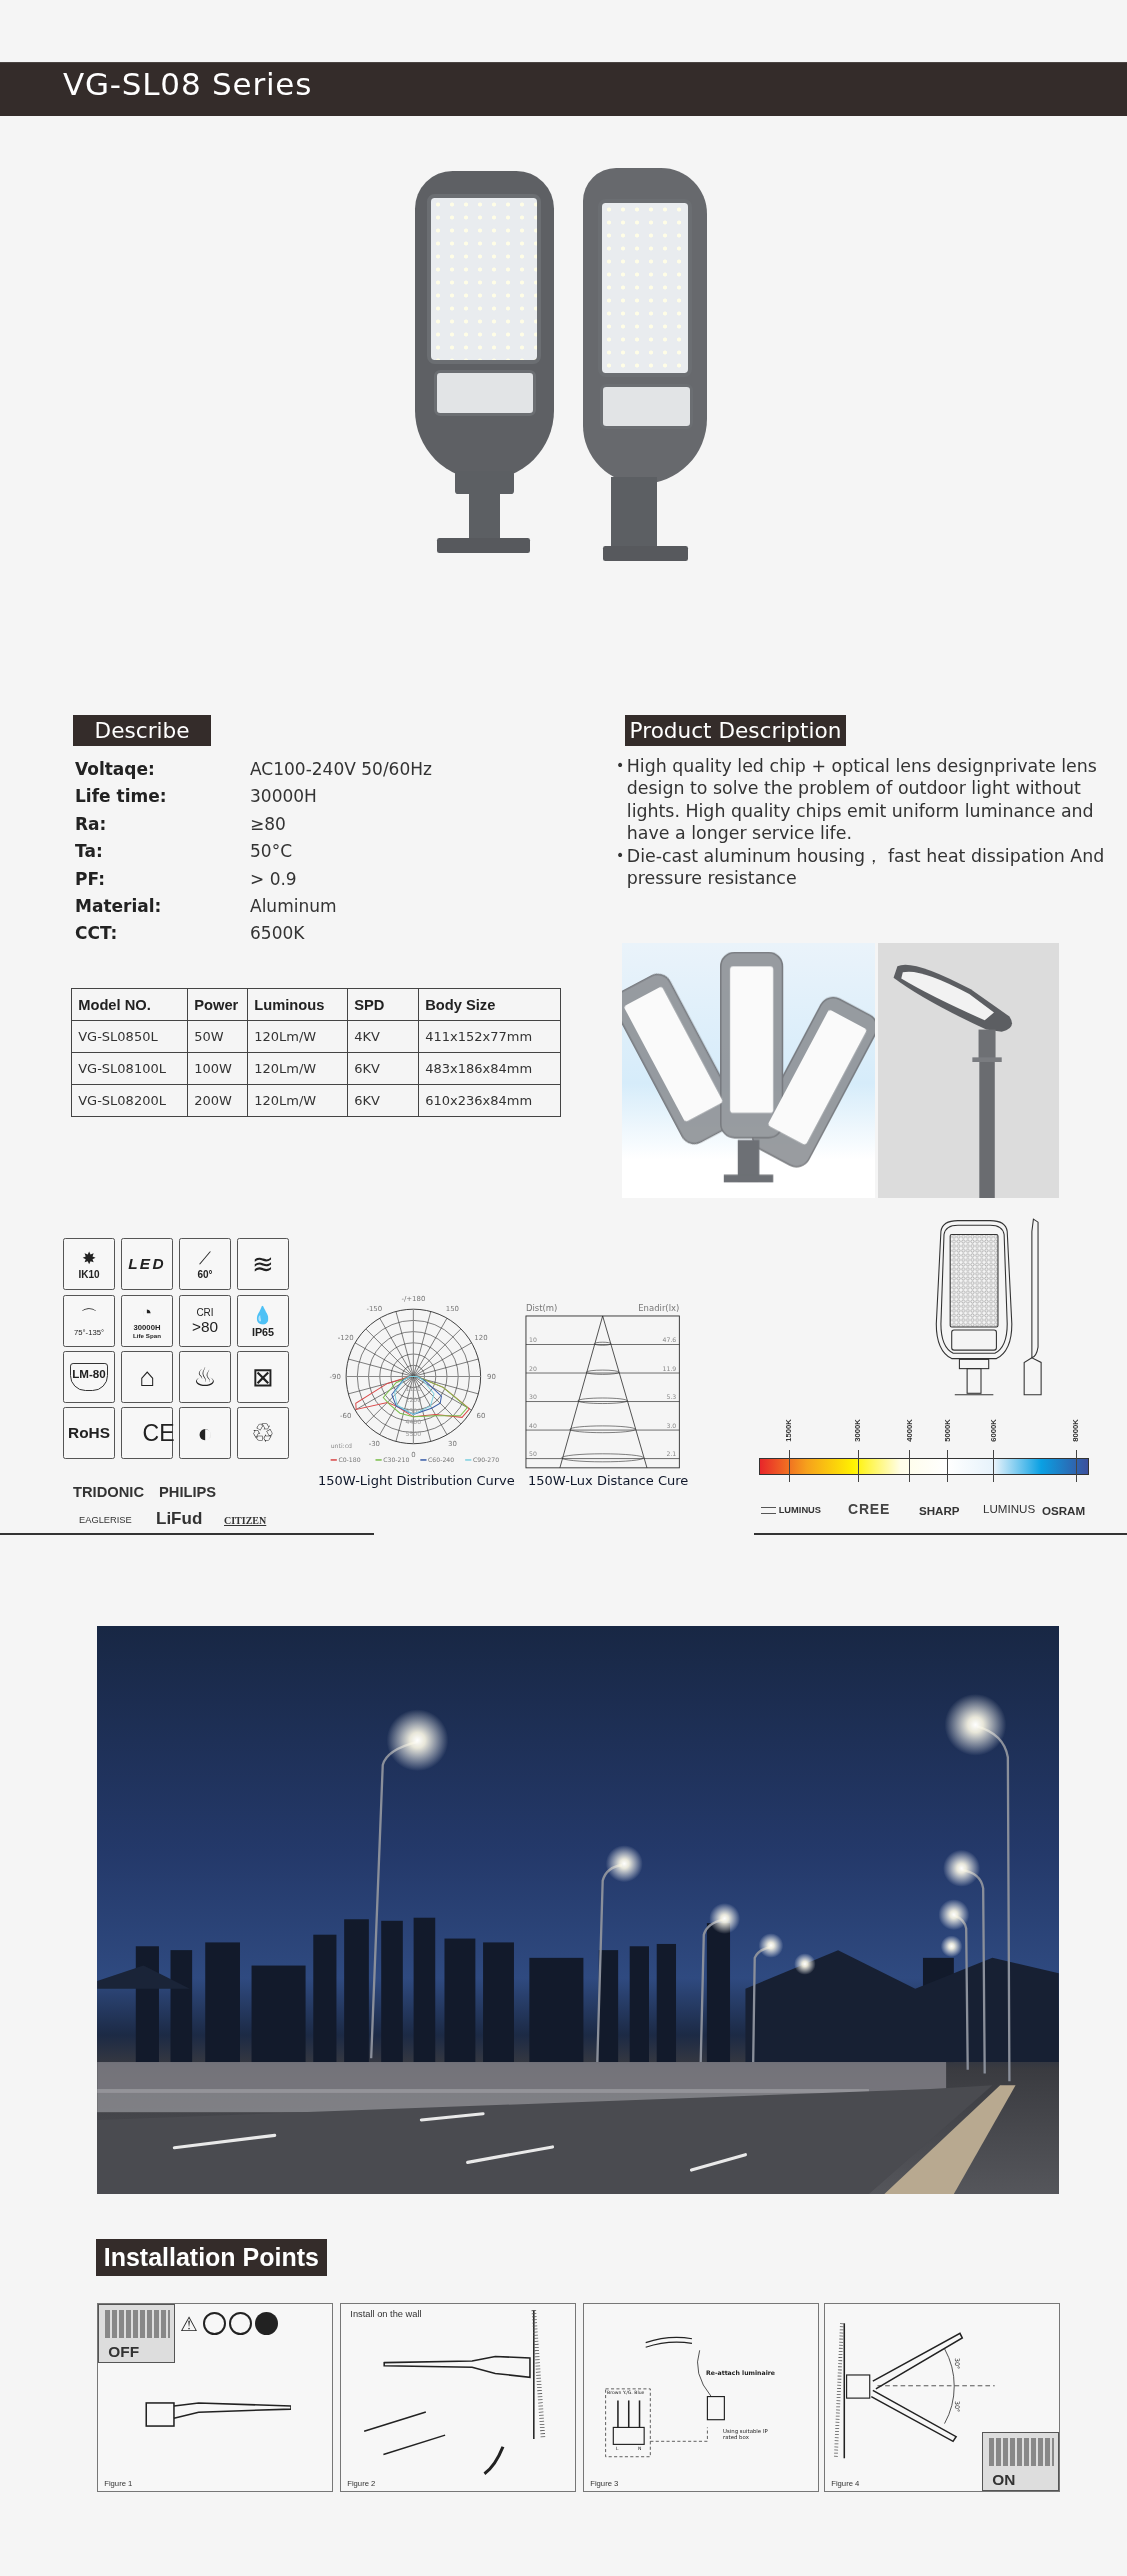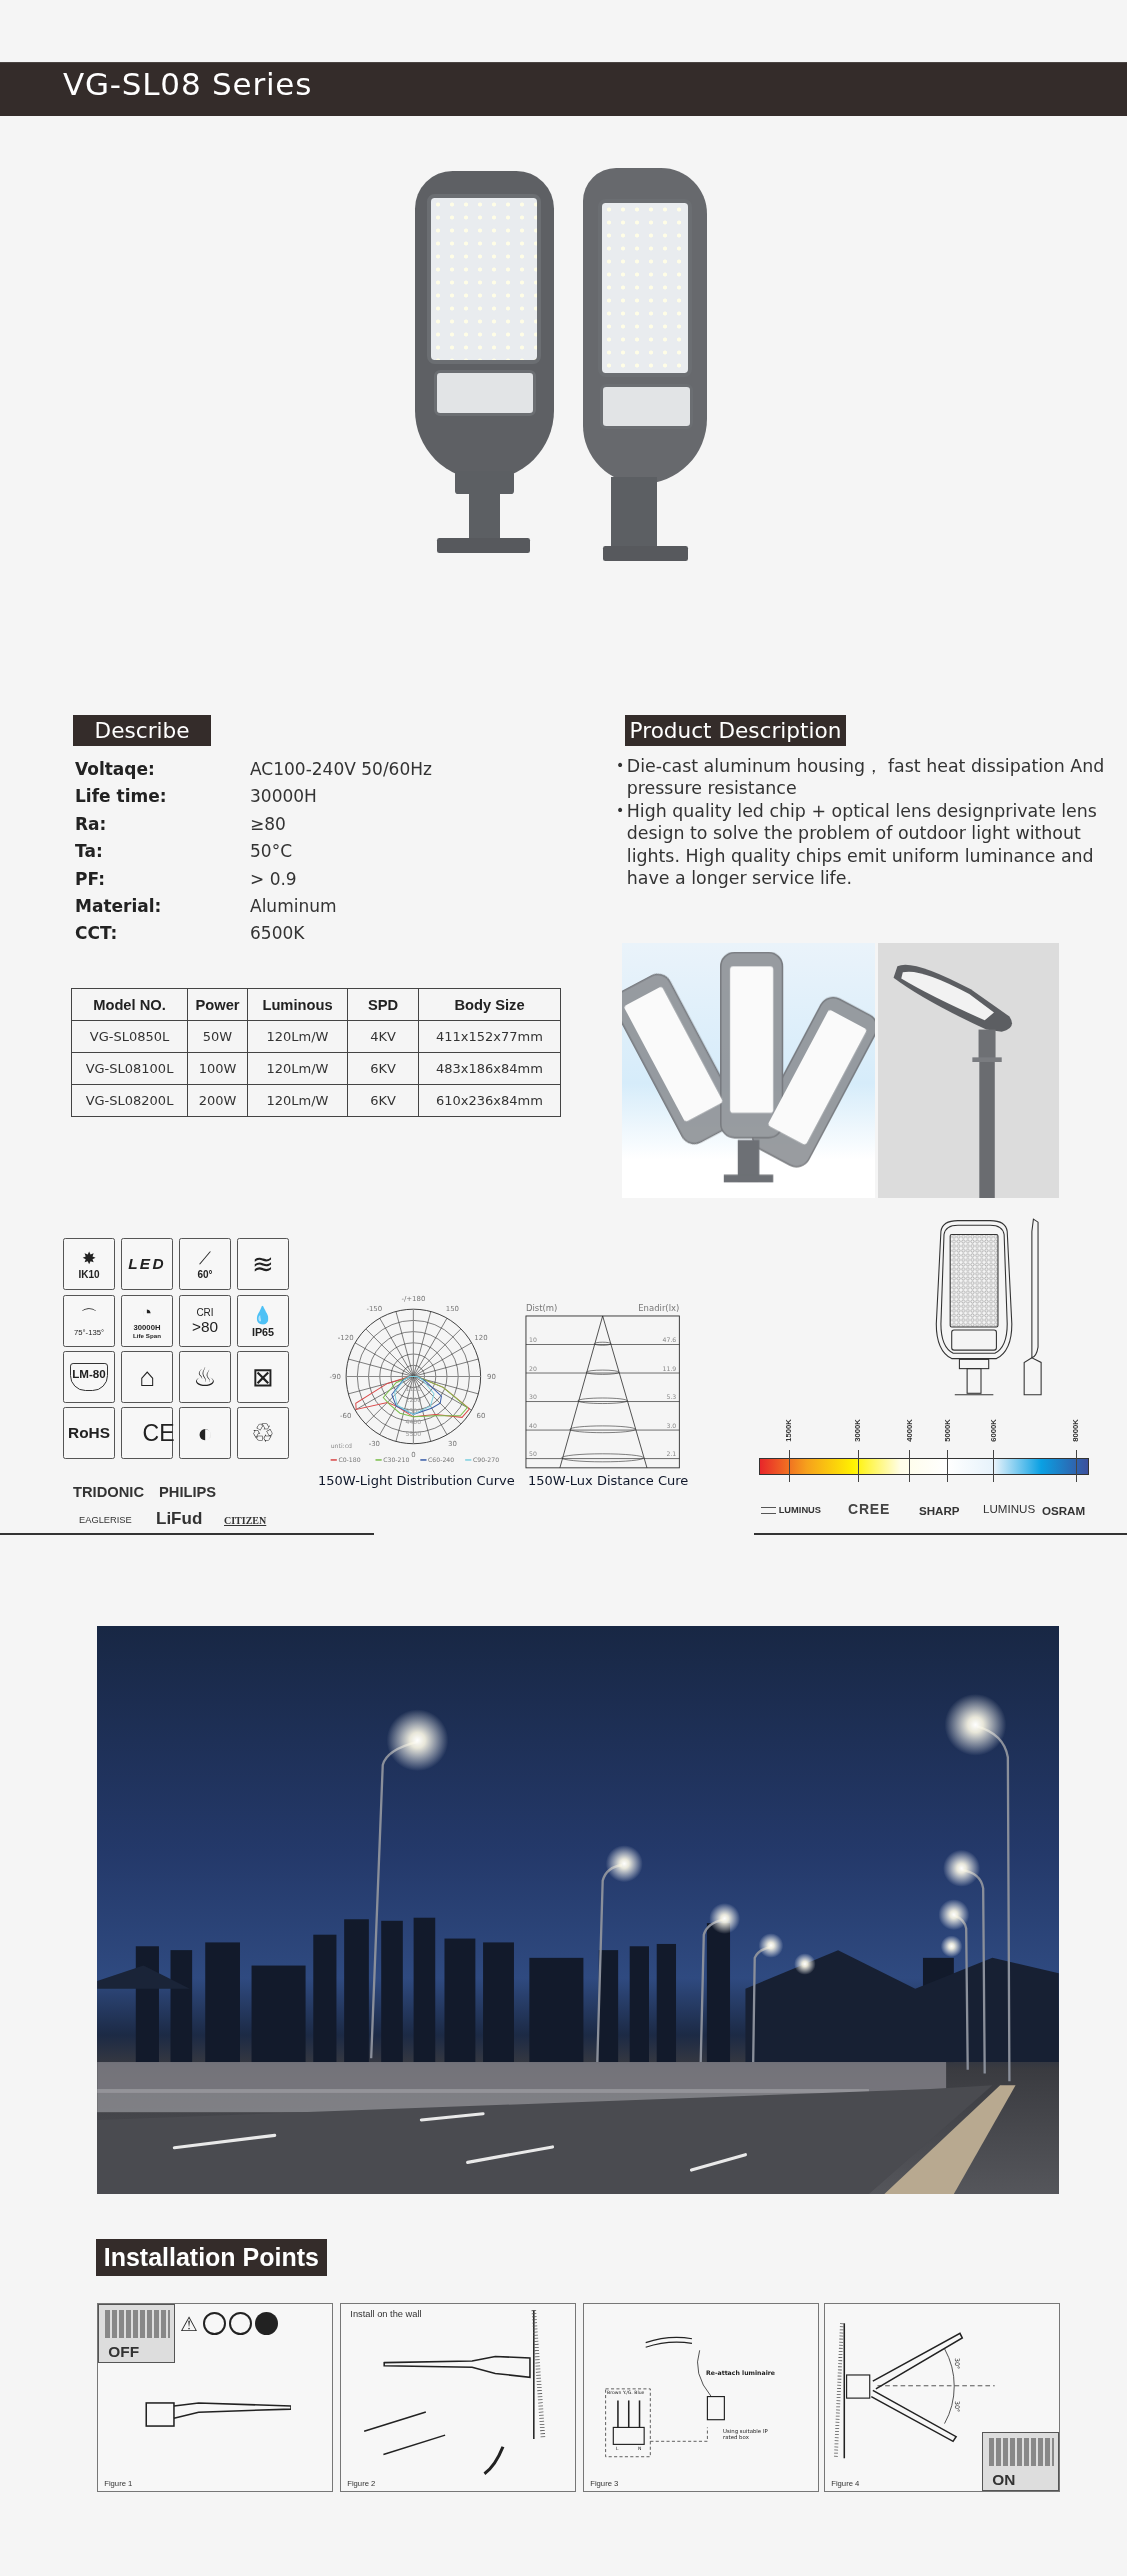--- a/index.html
+++ b/index.html
@@ -31,21 +31,21 @@
   .spec-row .k{font-weight:bold;position:absolute;left:0}
   .spec-row .v{position:absolute;left:175px;color:#333}
 
   
   .pdesc{left:616px;top:755px;width:502px;font-size:17.4px;line-height:22.4px;color:#333}
   .pdesc li{list-style:none;position:relative;padding-left:10.8px;margin-bottom:0}
   .pdesc li:before{content:"•";position:absolute;left:0;top:-0.8px;font-size:14px}
 
   
   table.models{position:absolute;left:71px;top:988px;border-collapse:collapse;font-size:13px;color:#333}
-  table.models th,table.models td{border:1.5px solid #444;text-align:center;height:32px;padding:0 6.2px}
+  table.models th,table.models td{border:1.5px solid #444;text-align:left;height:32px;padding:0 6.2px}
   table.models th{font-weight:bold;font-family:"Liberation Sans",sans-serif;font-size:14.7px;color:#222}
 
   
   .img-box{position:absolute;overflow:hidden}
 
   
   .ico{position:absolute;width:52px;height:52px;border:1.2px solid #555;border-radius:2.3px;background:#f7f7f7;display:flex;align-items:center;justify-content:center;flex-direction:column;color:#222;font-family:"Liberation Sans",sans-serif}
 
   .brand{position:absolute;font-family:"Liberation Sans",sans-serif;font-weight:bold;color:#333}
   .rule{position:absolute;height:2.3px;background:#333}
@@ -110,22 +110,22 @@
         <span class="v">Aluminum</span>
       </div>
       <div class="spec-row" style="top: 919px;">
         <span class="k">CCT:</span>
         <span class="v">6500K</span>
       </div>
     </div>
 
   <div class="abs tag pd" style="left:625px;top:715px">Product Description</div>
   <ul class="abs pdesc" id="pdesc">
+      <li>High quality led chip + optical lens designprivate lens design to solve the problem of outdoor light without lights. High quality chips emit uniform luminance and have a longer service life.</li>
       <li>Die-cast aluminum housing， fast heat dissipation And pressure resistance</li>
-      <li>High quality led chip + optical lens designprivate lens design to solve the problem of outdoor light without lights. High quality chips emit uniform luminance and have a longer service life.</li>
     </ul>
 
   <table class="models" id="models-table">
     <thead>
         <tr id="models-head">
           <th style="width: 116px;">Model NO.</th>
           <th style="width: 60px;">Power</th>
           <th style="width: 100px;">Luminous</th>
           <th style="width: 71px;">SPD</th>
           <th style="width: 142px;">Body Size</th>

